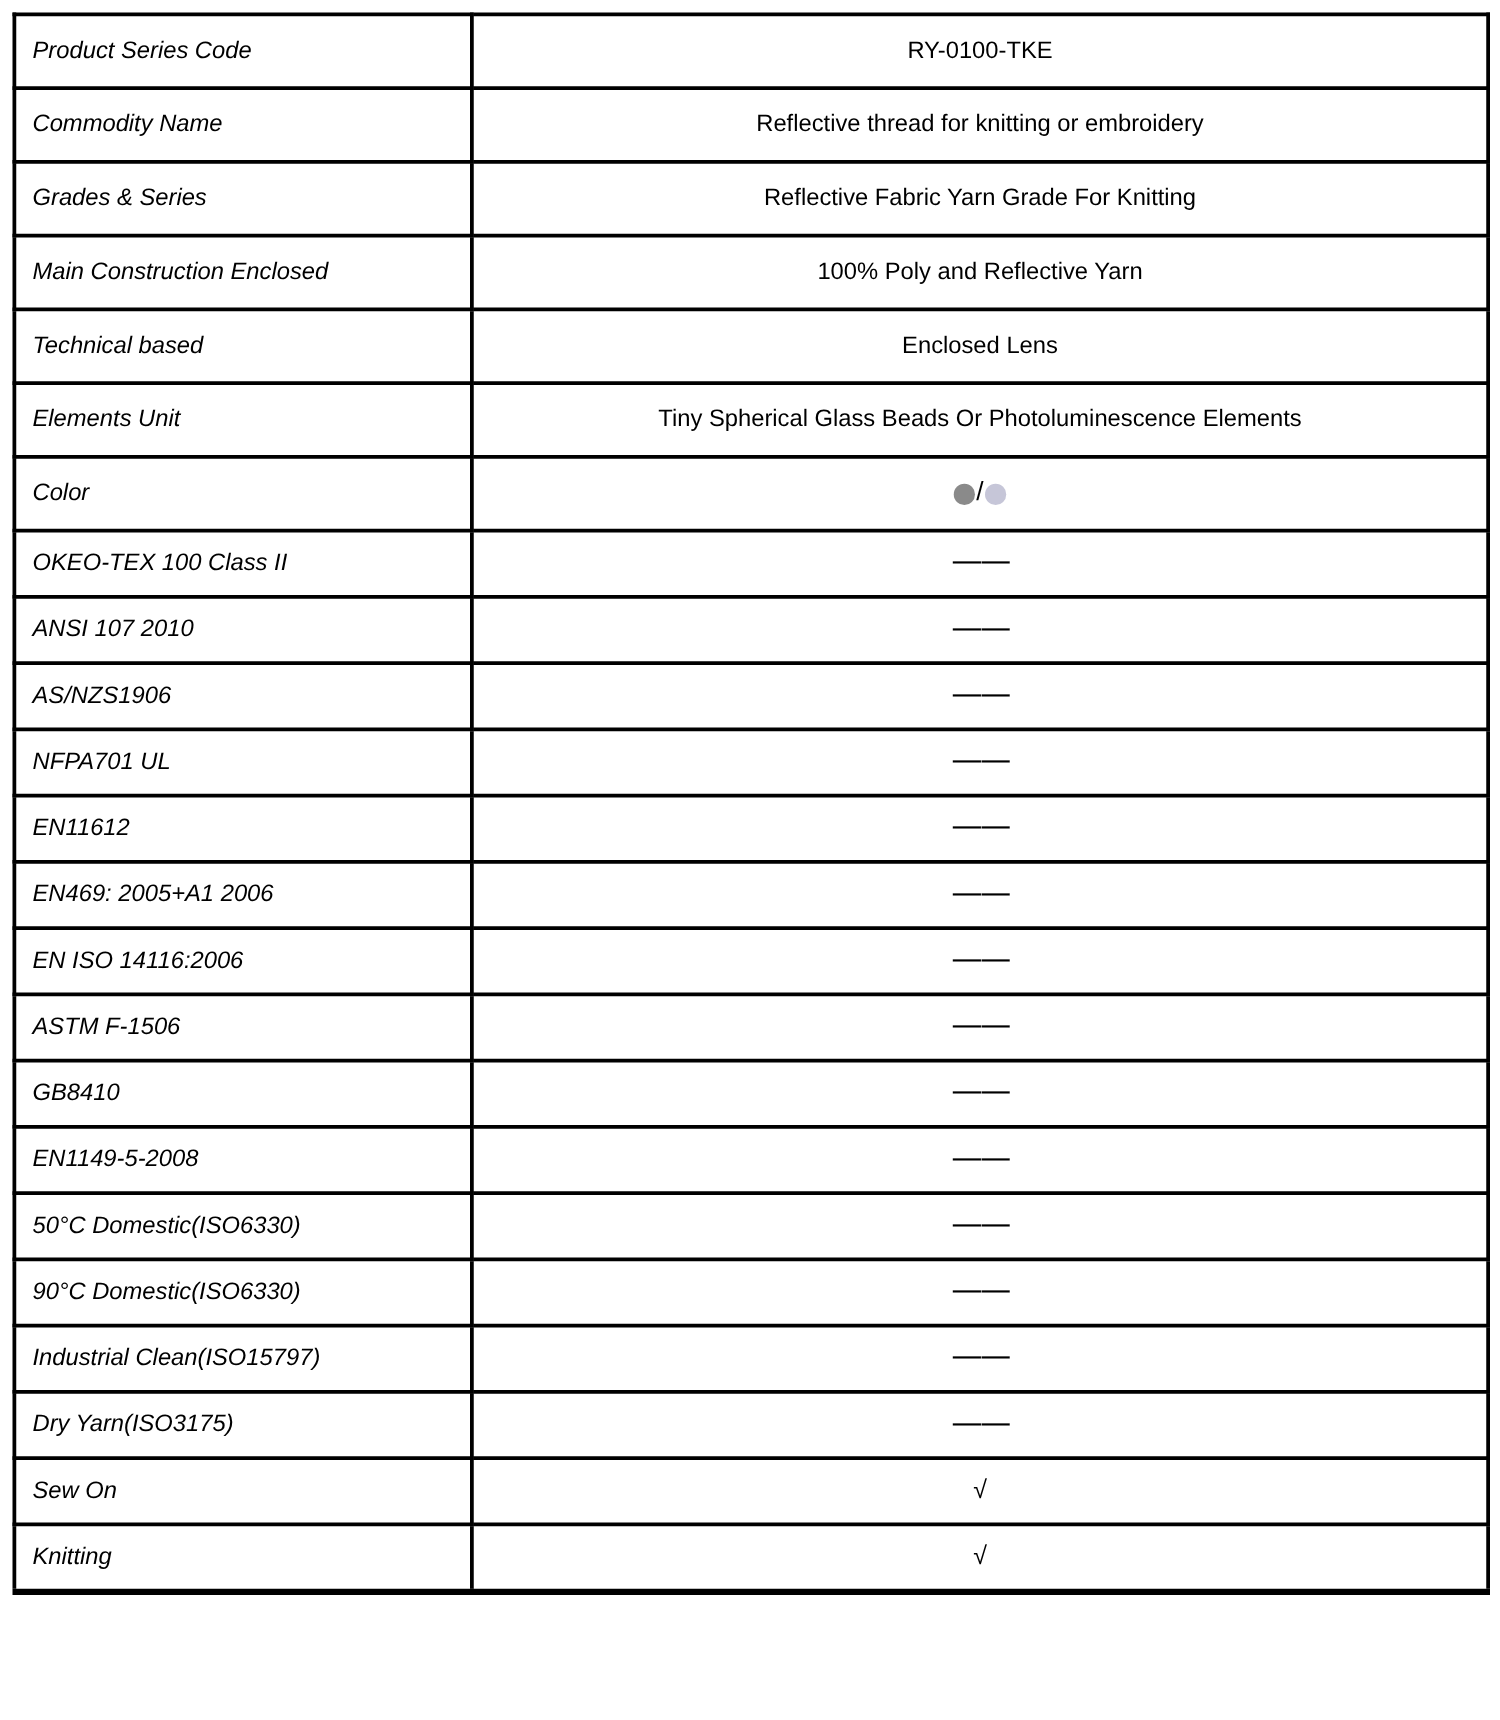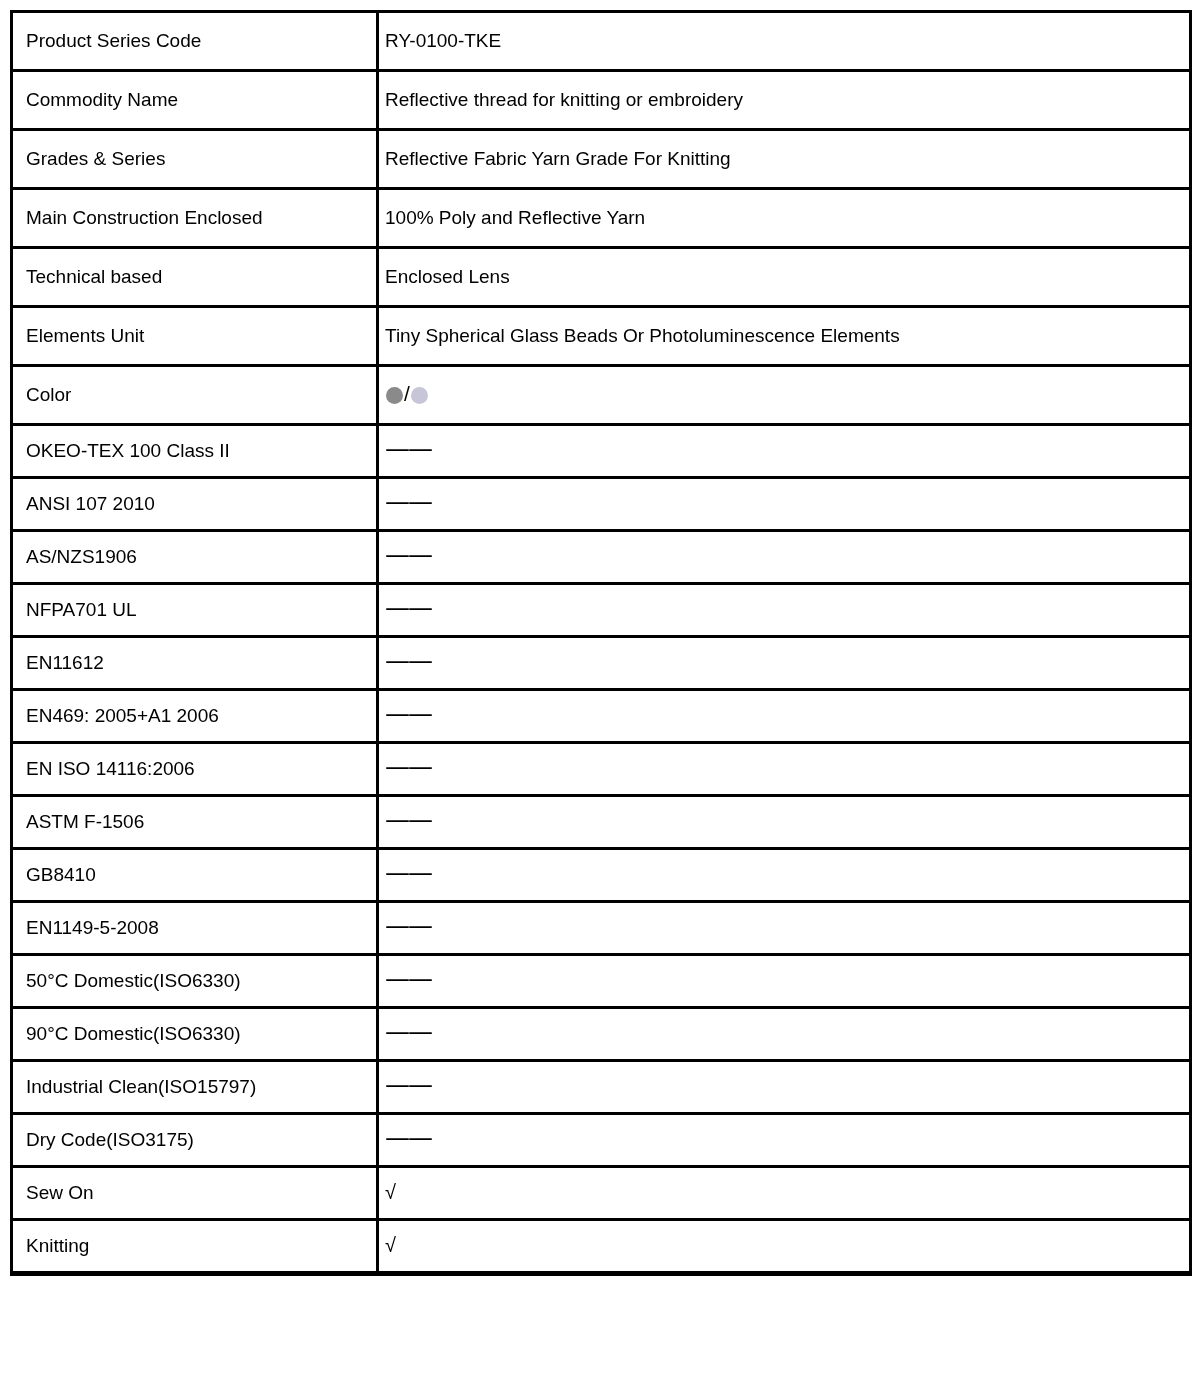--- a/index.html
+++ b/index.html
@@ -29,22 +29,24 @@
     line-height: 1.15;
     vertical-align: middle;
     overflow: hidden;
   }
   tr.normal td { height: 46px; }
   tr.tall td { height: 52px; }
   .label-cell {
     width: 344px;
     text-align: left;
     padding: 2px 6px 2px 13px;
+    font-style: italic;
   }
   .value-cell {
+    text-align: center;
     padding: 2px 6px;
   }
   .dash {
     display: inline-block;
     font-family: "DejaVu Sans", sans-serif;
     font-size: 25px;
     letter-spacing: -2px;
     line-height: 1;
     vertical-align: middle;
     transform: translateY(-3px);
@@ -150,21 +152,21 @@
         </tr>
         <tr class="normal">
           <td class="label-cell">90°C Domestic(ISO6330)</td>
           <td class="value-cell"><span class="dash">——</span></td>
         </tr>
         <tr class="normal">
           <td class="label-cell">Industrial Clean(ISO15797)</td>
           <td class="value-cell"><span class="dash">——</span></td>
         </tr>
         <tr class="normal">
-          <td class="label-cell">Dry Code(ISO3175)</td>
+          <td class="label-cell">Dry Yarn(ISO3175)</td>
           <td class="value-cell"><span class="dash">——</span></td>
         </tr>
         <tr class="normal">
           <td class="label-cell">Sew On</td>
           <td class="value-cell"><span class="check">√</span></td>
         </tr>
         <tr class="normal">
           <td class="label-cell">Knitting</td>
           <td class="value-cell"><span class="check">√</span></td>
         </tr>

